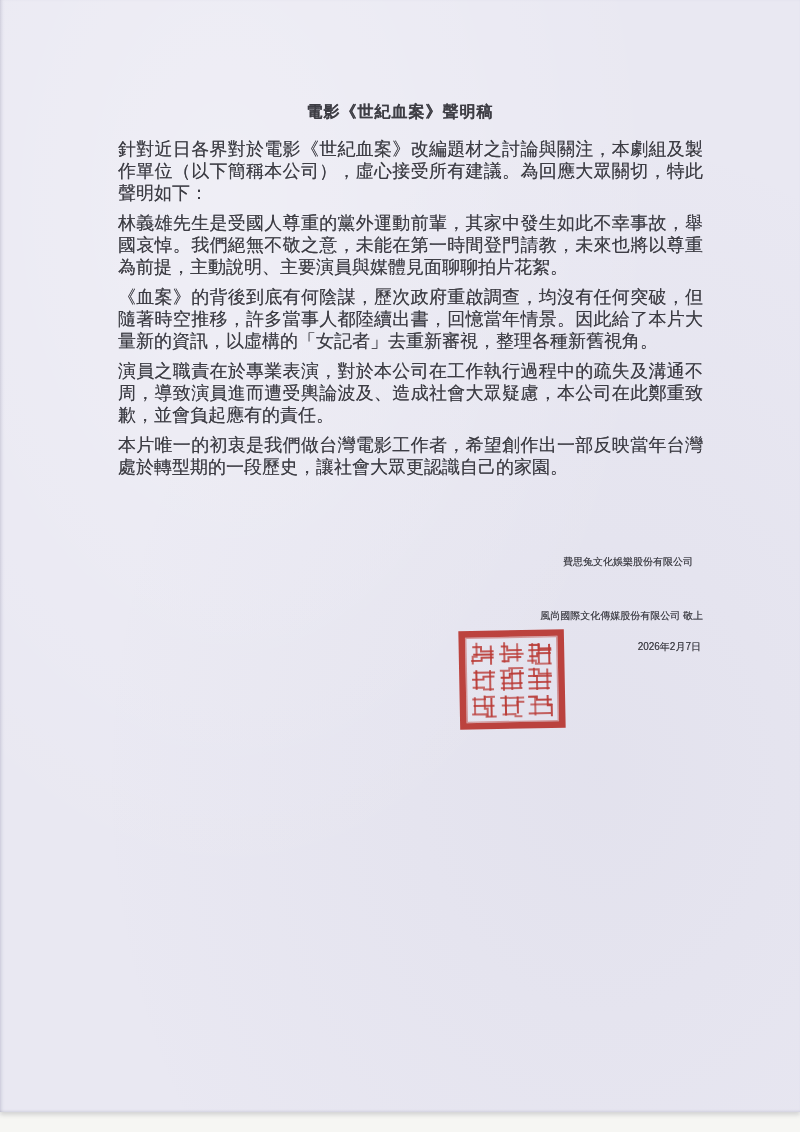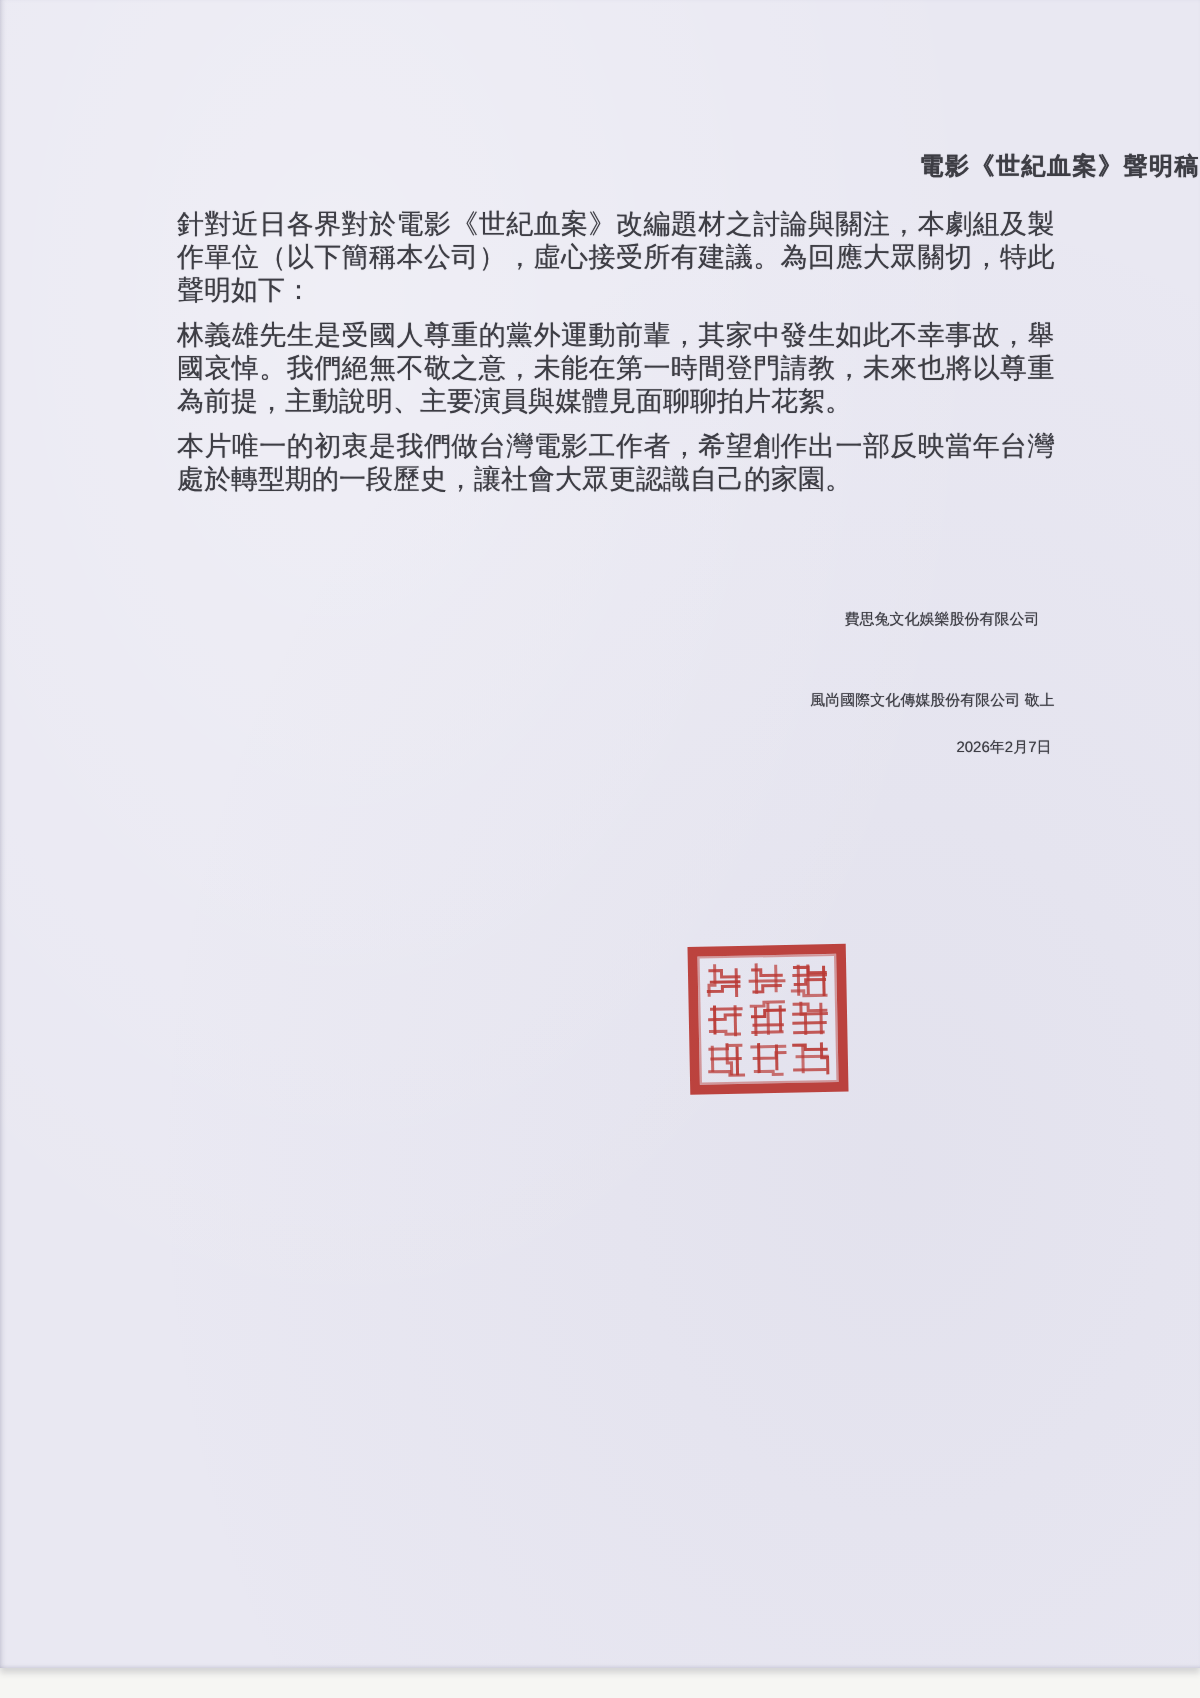--- a/index.html
+++ b/index.html
@@ -27,21 +27,21 @@
     box-shadow:
       inset 3px 0 4px -3px rgba(90,90,120,0.35),
       inset 0 -2px 3px -2px rgba(90,90,120,0.25),
       0 3px 4px rgba(60,60,80,0.18);
     padding-top:101px;
   }
   .title{
     font-size:16px;
     font-weight:bold;
     line-height:22px;
-    text-align:right;
+    text-align:center;
     letter-spacing:1px;
     margin:0 0 15px 0;
     text-shadow:0 0 0.6px rgba(61,61,68,0.75);
   }
   .bodytext{
     width:601px;
     margin-left:102px;
   }
   .bodytext p{
     font-size:18px;
@@ -77,20 +77,22 @@
 <body>
 
 <div class="scan">
   <div class="page">
 
     <h1 class="title">電影《世紀血案》聲明稿</h1>
 
     <div class="bodytext">
       <p>針對近日各界對於電影《世紀血案》改編題材之討論與關注，本劇組及製作單位（以下簡稱本公司），虛心接受所有建議。為回應大眾關切，特此聲明如下：</p>
       <p>林義雄先生是受國人尊重的黨外運動前輩，其家中發生如此不幸事故，舉國哀悼。我們絕無不敬之意，未能在第一時間登門請教，未來也將以尊重為前提，主動說明、主要演員與媒體見面聊聊拍片花絮。</p>
+      <p>《血案》的背後到底有何陰謀，歷次政府重啟調查，均沒有任何突破，但隨著時空推移，許多當事人都陸續出書，回憶當年情景。因此給了本片大量新的資訊，以虛構的「女記者」去重新審視，整理各種新舊視角。</p>
+      <p>演員之職責在於專業表演，對於本公司在工作執行過程中的疏失及溝通不周，導致演員進而遭受輿論波及、造成社會大眾疑慮，本公司在此鄭重致歉，並會負起應有的責任。</p>
       <p>本片唯一的初衷是我們做台灣電影工作者，希望創作出一部反映當年台灣處於轉型期的一段歷史，讓社會大眾更認識自己的家園。</p>
     </div>
 
     <div class="signature">
       <div class="sig-company1">費思兔文化娛樂股份有限公司</div>
       <div class="sig-company2">風尚國際文化傳媒股份有限公司 敬上</div>
       <div class="sig-date">2026年2月7日</div>
     </div>
 
     <div class="seal">

